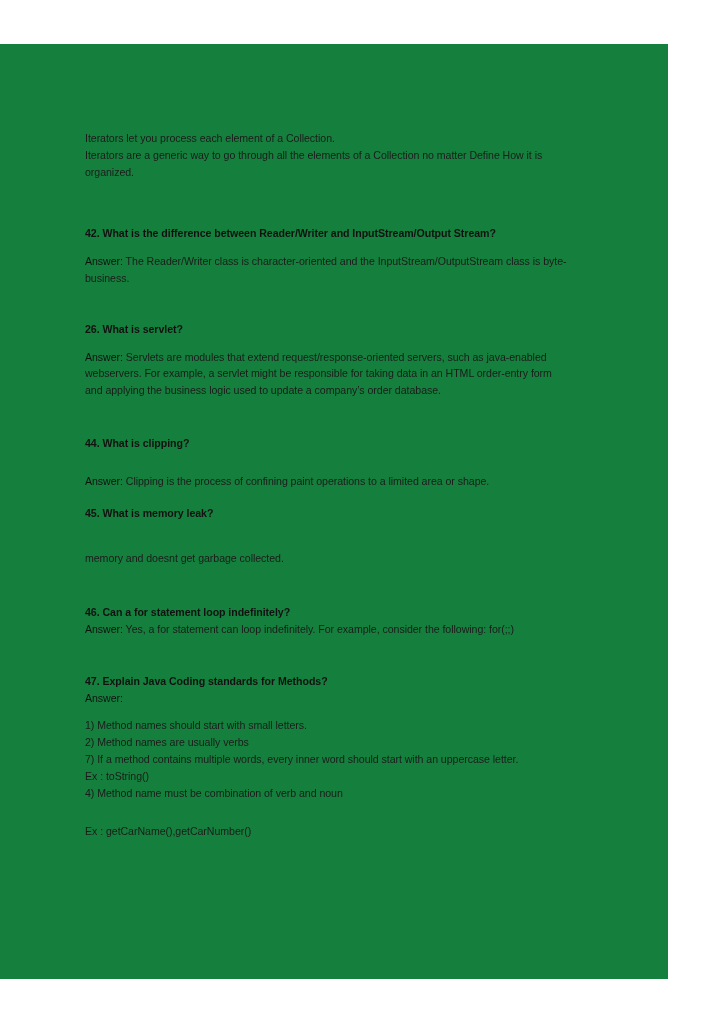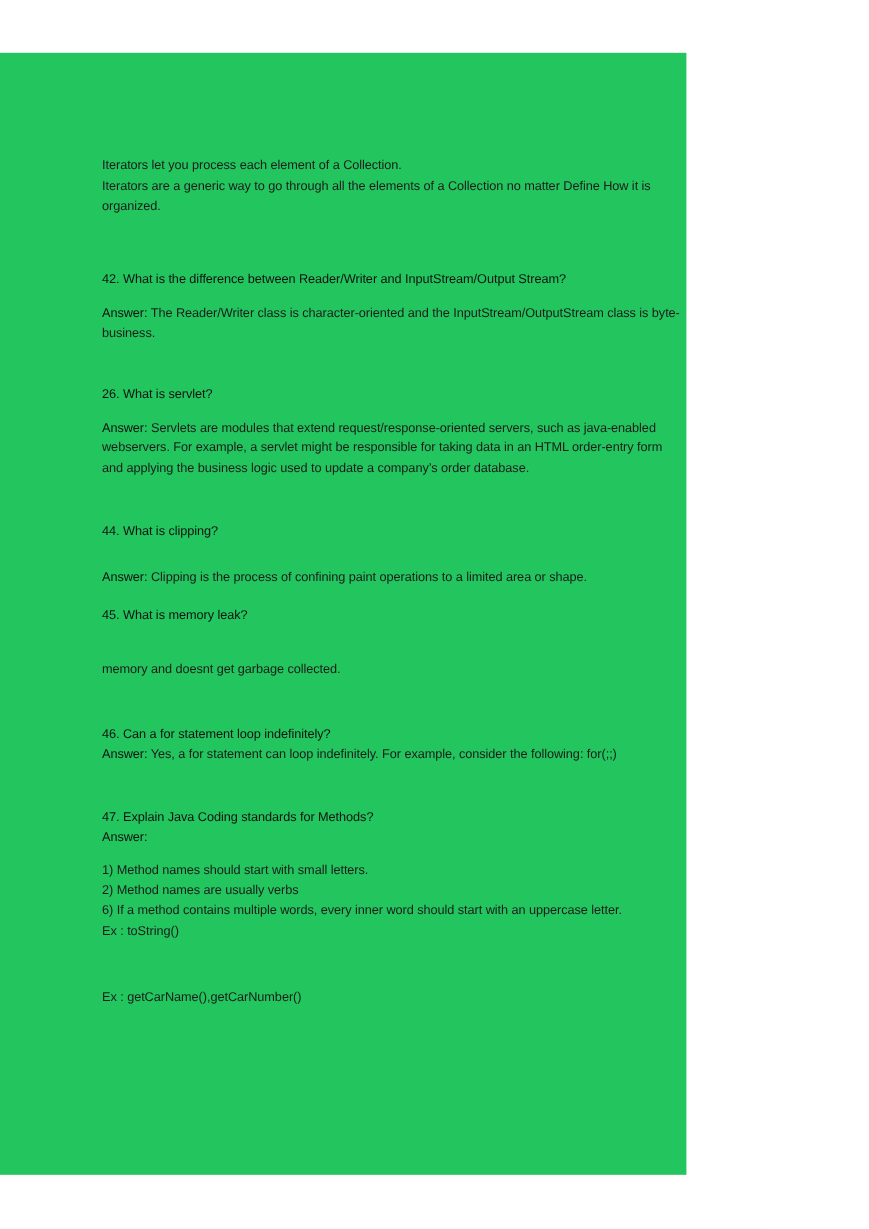--- a/index.html
+++ b/index.html
@@ -12,35 +12,35 @@
     height: 1024px;
     position: relative;
     overflow: hidden;
     font-family: "Liberation Sans", "DejaVu Sans", sans-serif;
     color: #1b1b1b;
   }
   .page {
     position: absolute;
     left: 0;
     top: 44px;
-    width: 572px;
+    width: 668px;
     height: 935px;
-    background: #22c55e;
+    background: #15803d;
   }
   .line {
     position: absolute;
     left: 85px;
     white-space: nowrap;
     font-size: 10.6px;
     line-height: 14px;
     height: 14px;
     letter-spacing: -0.05px;
   }
   .heading {
-    font-weight: normal;
+    font-weight: bold;
     color: #111111;
   }
   .lead {
     font-weight: normal;
     color: #111111;
   }
 </style>
 </head>
 <body>
 
@@ -65,17 +65,18 @@
   <div class="line heading" style="top:462px">45. What is memory leak?</div>
   <div class="line" style="top:507px">memory and doesnt get garbage collected.</div>
 
   <div class="line heading" style="top:561px">46. Can a for statement loop indefinitely?</div>
   <div class="line" style="top:578px"><span class="lead">Answer:</span><span> Yes, a for statement can loop indefinitely. For example, consider the following: for(;;)</span></div>
 
   <div class="line heading" style="top:630px">47. Explain Java Coding standards for Methods?</div>
   <div class="line lead" style="top:647px">Answer:</div>
   <div class="line" style="top:674px">1) Method names should start with small letters.</div>
   <div class="line" style="top:691px">2) Method names are usually verbs</div>
-  <div class="line" style="top:708px">6) If a method contains multiple words, every inner word should start with an uppercase letter.</div>
+  <div class="line" style="top:708px">7) If a method contains multiple words, every inner word should start with an uppercase letter.</div>
   <div class="line" style="top:725px">Ex : toString()</div>
+  <div class="line" style="top:742px">4) Method name must be combination of verb and noun</div>
   <div class="line" style="top:780px">Ex : getCarName(),getCarNumber()</div>
 
 </div>
 
 </body></html>

